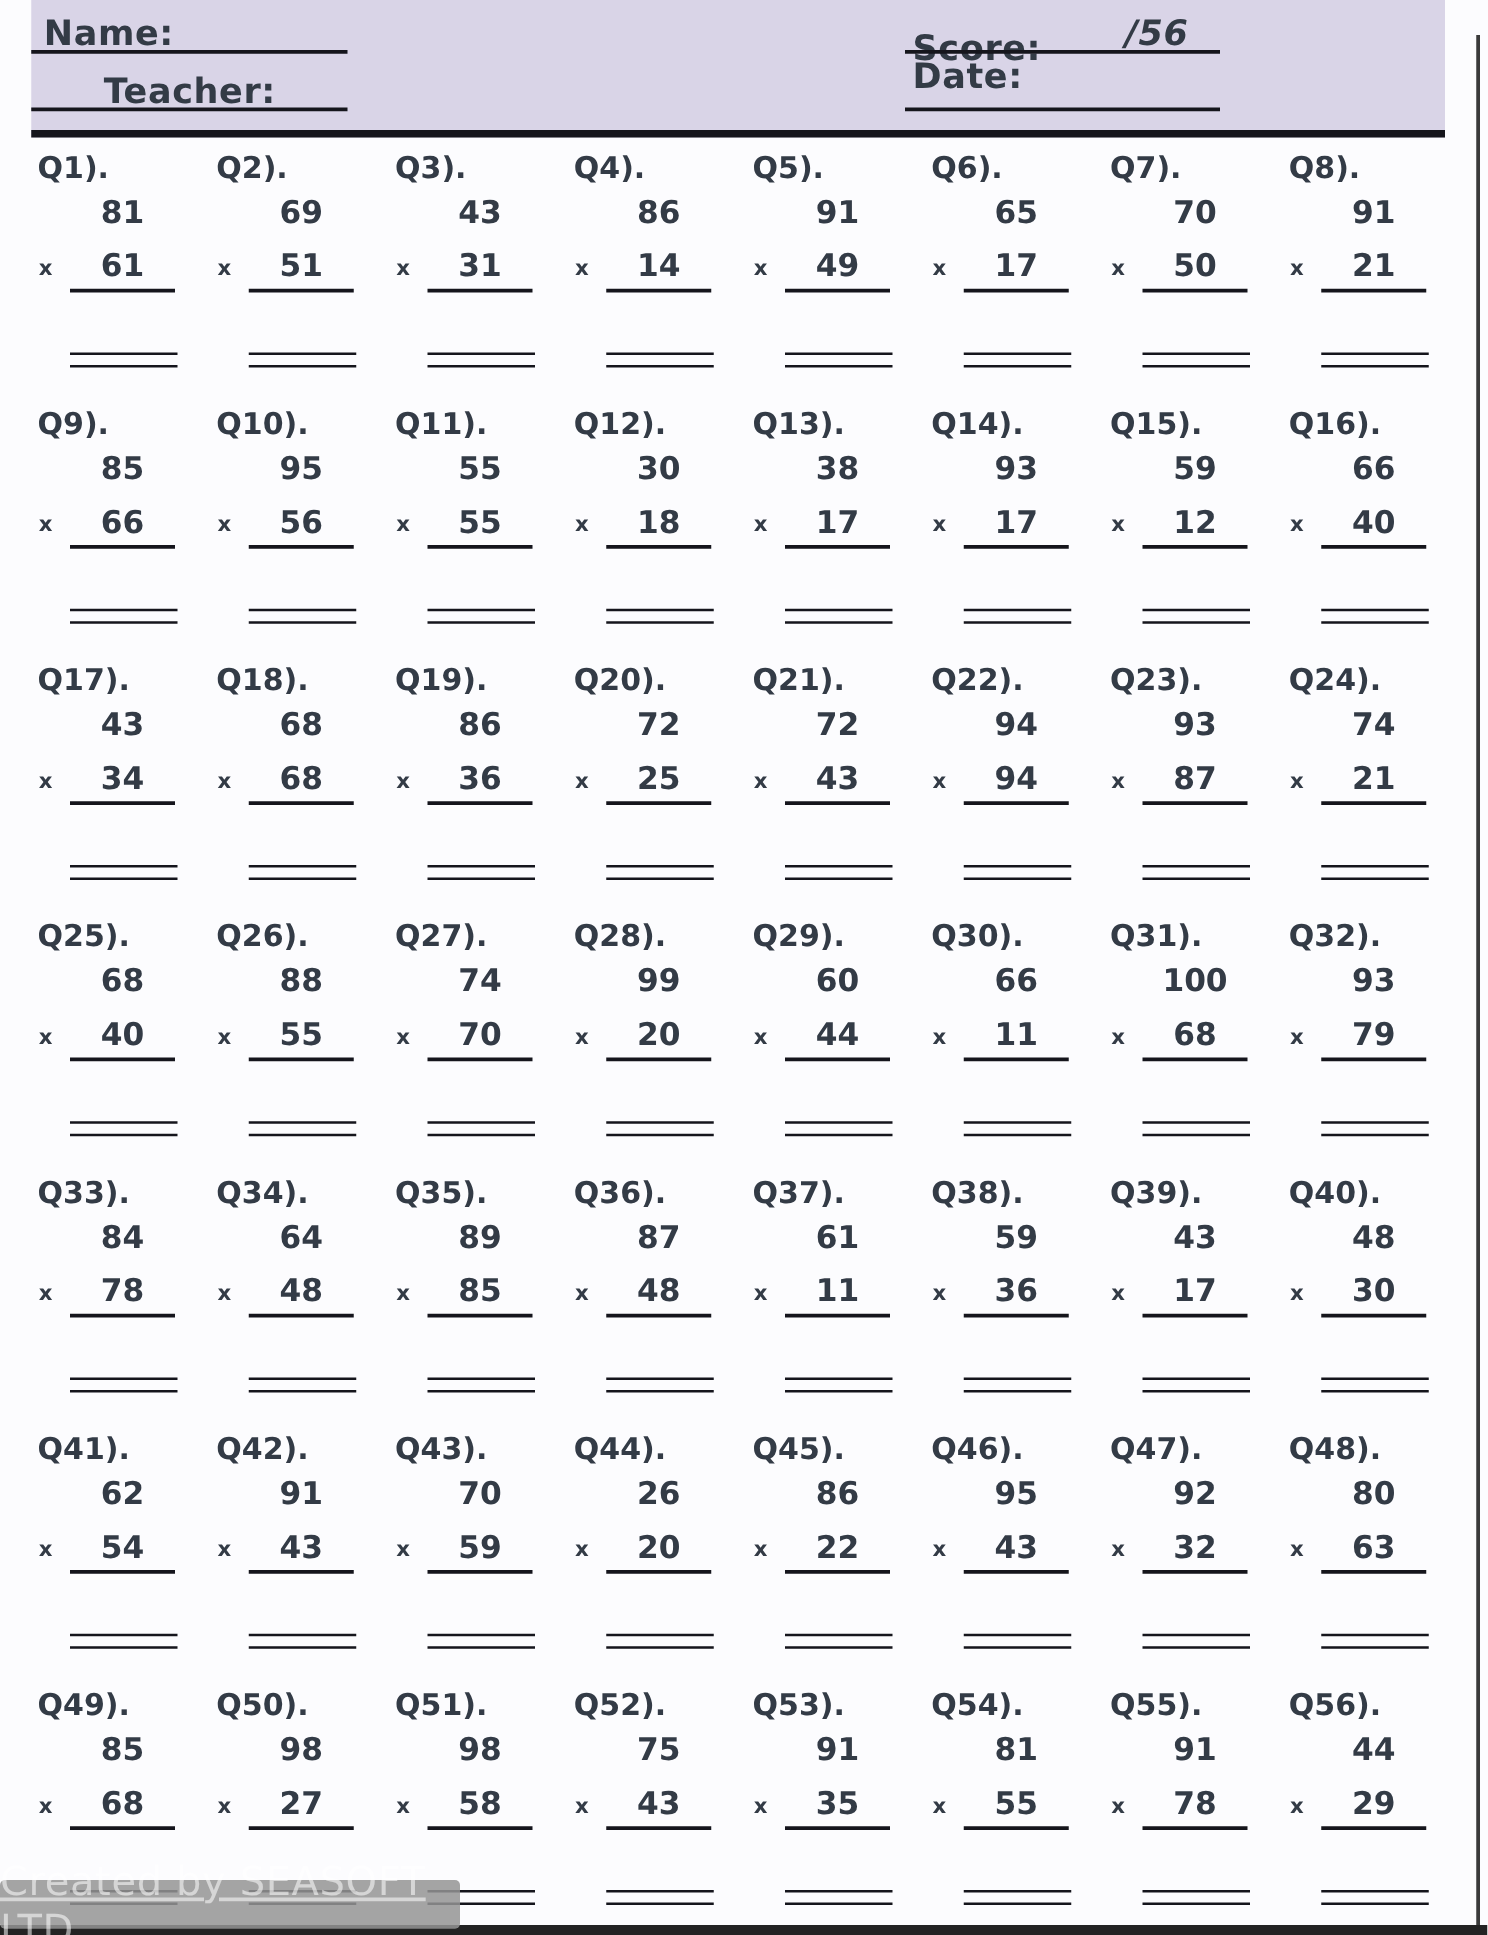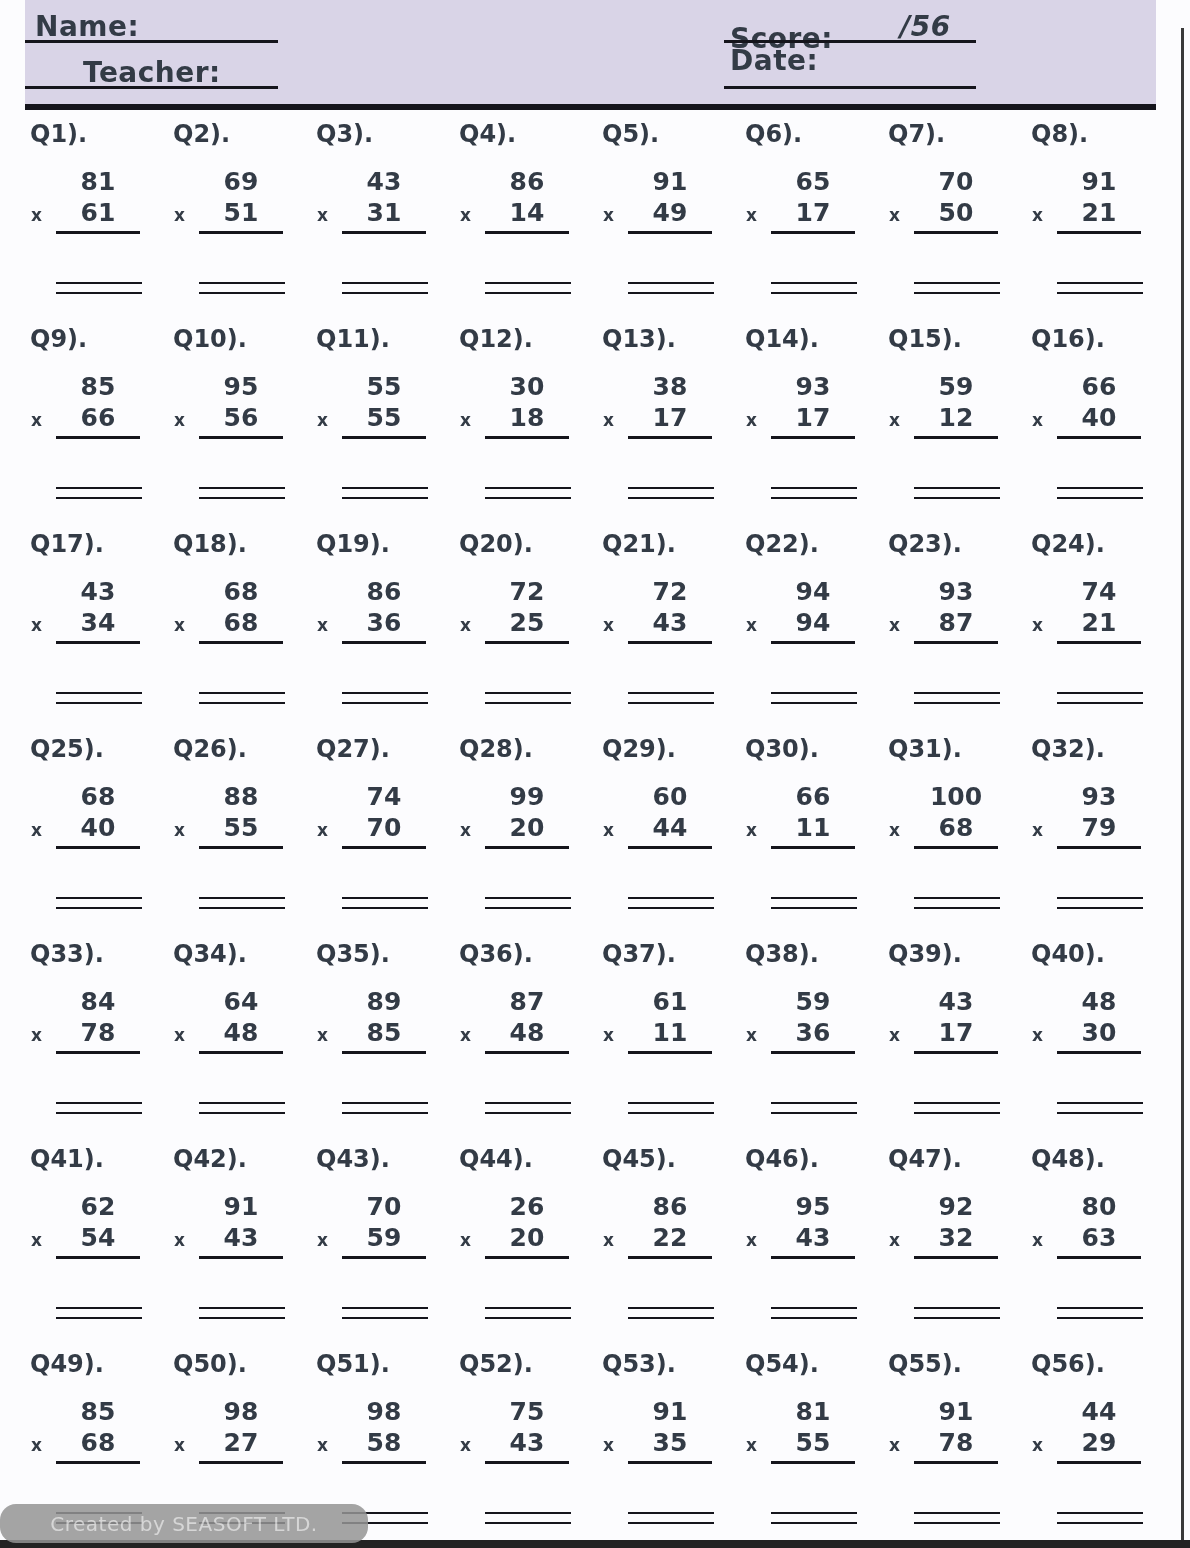--- a/index.html
+++ b/index.html
@@ -25,33 +25,33 @@
   .lbl-date{left:730px;top:44px;}
   .line-date{left:724px;top:86px;width:252px;}
   
   .grid{
     position:absolute;left:30px;top:115px;
     display:grid;grid-template-columns:repeat(8,143px);grid-auto-rows:205px;
   }
   .problem{position:relative;}
   .qlabel{position:absolute;left:0;top:5px;font-size:24px;font-weight:bold;white-space:nowrap;}
   .top-num{position:absolute;left:26px;top:41px;width:84px;text-align:center;
-           font-size:25px;line-height:1.15;font-weight:bold;margin-top:12px;}
+           font-size:25px;line-height:1.15;font-weight:bold;}
   .op{position:absolute;left:1px;top:90px;font-size:17px;font-weight:bold;}
   .bot-num{position:absolute;left:26px;top:84px;width:84px;text-align:center;
            font-size:25px;line-height:1.15;font-weight:bold;
            padding-bottom:3px;border-bottom:3px solid #15151c;}
   .ans{position:absolute;left:26px;top:167px;width:86px;height:8px;
        border-top:2px solid #15151c;border-bottom:2px solid #15151c;}
   
   .credit-box{
     position:absolute;left:0;top:1504px;width:368px;height:39px;
-    background:rgba(148,148,148,.85);border-radius:16px;z-index:5;
+    background:rgba(148,148,148,.85);border-radius:4px;z-index:5;
     display:flex;align-items:center;justify-content:center;
-    font-size:20px;color:rgba(255,255,255,.55);letter-spacing:.5px;
+    font-size:32px;color:rgba(255,255,255,.55);letter-spacing:.5px;text-decoration:underline;
   }
   .bottom-bar{position:absolute;left:0;top:1540px;width:1190px;height:8px;background:#232323;z-index:4;}
   .right-edge{position:absolute;left:1181px;top:28px;width:3px;height:1514px;background:#3a3a3a;}
 </style>
 </head>
 <body>
 
 <div class="header-band"></div>
 <div class="hlabel lbl-name">Name:</div>
 <div class="hline line-name"></div>

